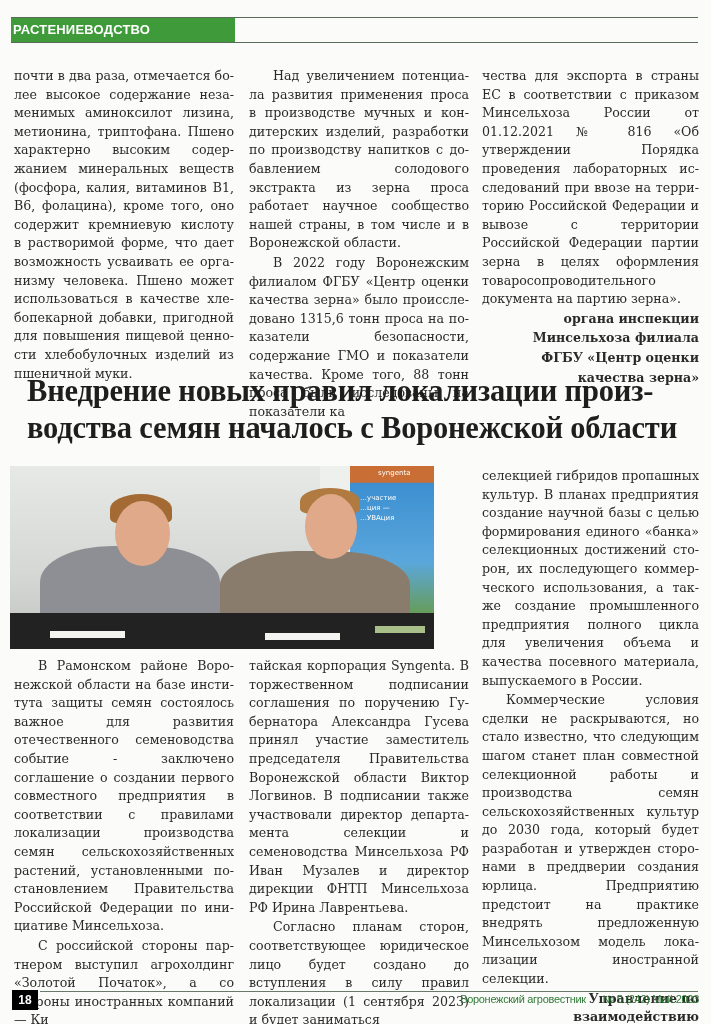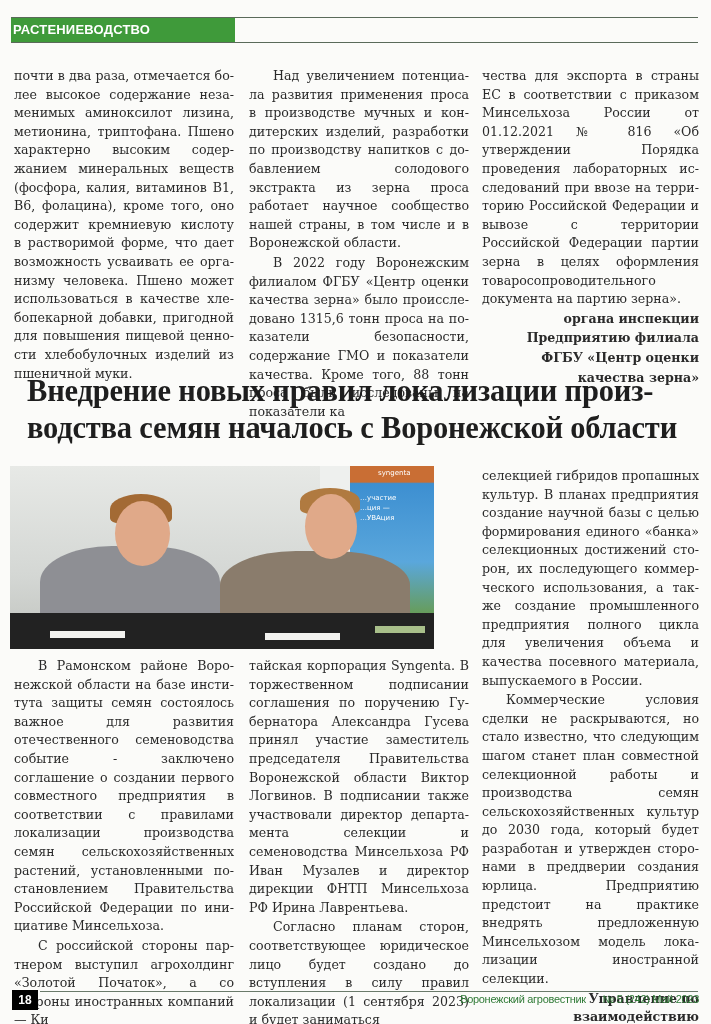--- a/index.html
+++ b/index.html
@@ -85,21 +85,21 @@
   <p>почти в два раза, отмечается бо­лее высокое содержание неза­менимых аминоксилот лизина, метионина, триптофана. Пше­но характерно высоким содер­жанием минеральных веществ (фосфора, калия, витаминов В1, В6, фолацина), кроме того, оно содержит кремниевую кислоту в растворимой форме, что дает возможность усваивать ее орга­низму человека. Пшено может использоваться в качестве хле­бопекарной добавки, пригодной для повышения пищевой ценно­сти хлебобулочных изделий из пшеничной муки.</p>
 </div>
 <div class="col c2 top">
   <p class="indent">Над увеличением потенциа­ла развития применения проса в производстве мучных и кон­дитерских изделий, разработки по производству напитков с до­бавлением солодового экстракта из зерна проса работает научное сообщество нашей страны, в том числе и в Воронежской области.</p>
   <p class="indent">В 2022 году Воронежским филиалом ФГБУ «Центр оценки качества зерна» было происсле­довано 1315,6 тонн проса на по­казатели безопасности, содержа­ние ГМО и показатели качества. Кроме того, 88 тонн проса были исследованы на показатели ка­</p>
 </div>
 <div class="col c3 top">
   <p>чества для экспорта в страны ЕС в соответствии с приказом Мин­сельхоза России от 01.12.2021 № 816 «Об утверждении Поряд­ка проведения лабораторных ис­следований при ввозе на терри­торию Российской Федерации и вывозе с территории Российской Федерации партии зерна в целях оформления товаросопроводи­тельного документа на партию зерна».</p>
   <div>
     <p class="sign">органа инспекции</p>
-    <p class="sign">Предприятию филиала</p>
+    <p class="sign">Минсельхоза филиала</p>
     <p class="sign">ФГБУ «Центр оценки</p>
     <p class="sign">качества зерна»</p>
   </div>
 </div>
 
 <div class="headline">Внедрение новых правил локализации произ­водства семян началось с Воронежской области</div>
 
 <div class="photo">
   <div class="wall"></div>
   <div class="window"></div>

